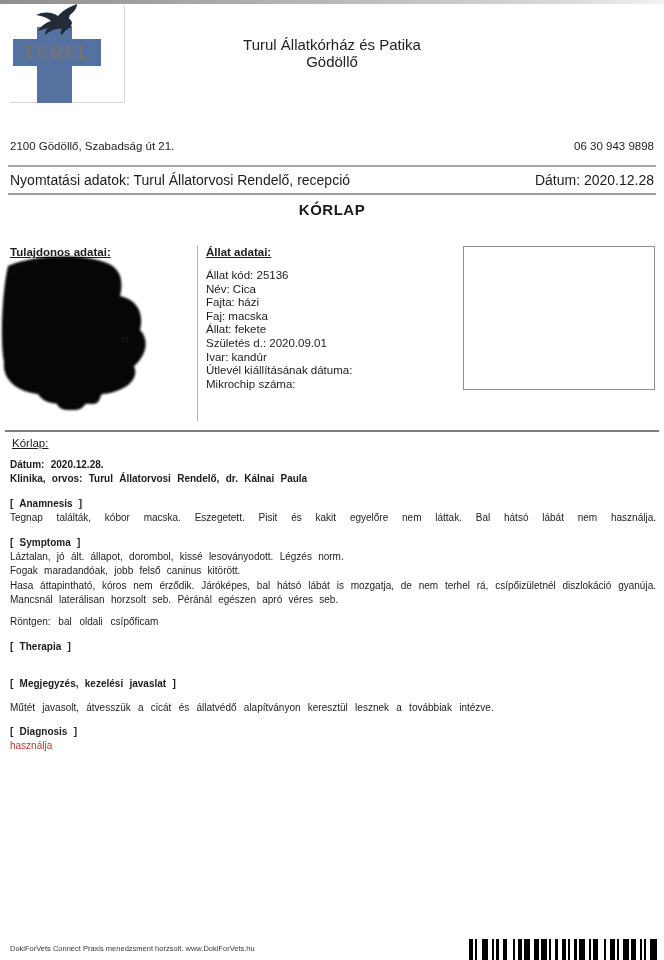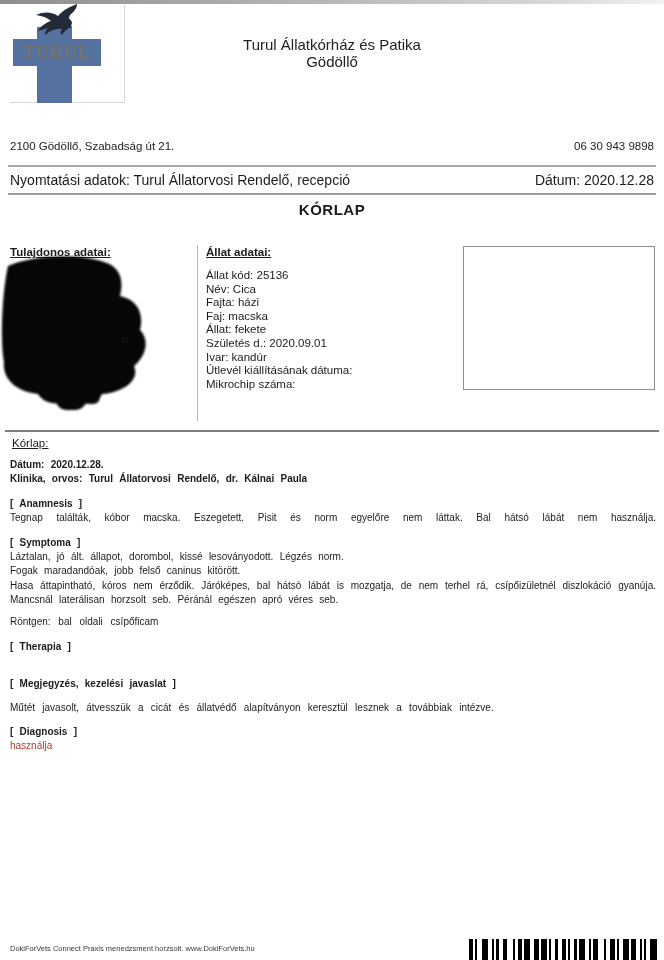--- a/index.html
+++ b/index.html
@@ -156,21 +156,21 @@
 
 <div class="abs photo-box"></div>
 
 <div class="abs rule-3"></div>
 
 <div class="abs korlap-head">Kórlap:</div>
 <div class="abs line w b rec-date">Dátum: 2020.12.28.</div>
 <div class="abs line w b rec-clinic">Klinika, orvos: Turul Állatorvosi Rendelő, dr. Kálnai Paula</div>
 
 <div class="abs line w b anamnesis-h">[ Anamnesis ]</div>
-<div class="abs line w stretch anamnesis-t">Tegnap találták, kóbor macska. Eszegetett. Pisit és norm egyelőre nem láttak. Bal hátsó lábát nem használja.</div>
+<div class="abs line w stretch anamnesis-t">Tegnap találták, kóbor macska. Eszegetett. Pisit és kakit egyelőre nem láttak. Bal hátsó lábát nem használja.</div>
 
 <div class="abs line w b symptoma-h">[ Symptoma ]</div>
 <div class="abs line w symptoma-l1">Láztalan, jó ált. állapot, dorombol, kissé lesoványodott. Légzés norm.</div>
 <div class="abs line w symptoma-l2">Fogak maradandóak, jobb felső caninus kitörött.</div>
 <div class="abs line w jtext symptoma-l3">Hasa áttapintható, kóros nem érződik. Járóképes, bal hátsó lábát is mozgatja, de nem terhel rá, csípőizületnél diszlokáció gyanúja. Mancsnál laterálisan horzsolt seb. Péránál egészen apró véres seb.</div>
 <div class="abs line w rontgen-l">Röntgen: bal oldali csípőficam</div>
 
 <div class="abs line w b therapia-h">[ Therapia ]</div>
 
 <div class="abs line w b megjegyzes-h">[ Megjegyzés, kezelési javaslat ]</div>

